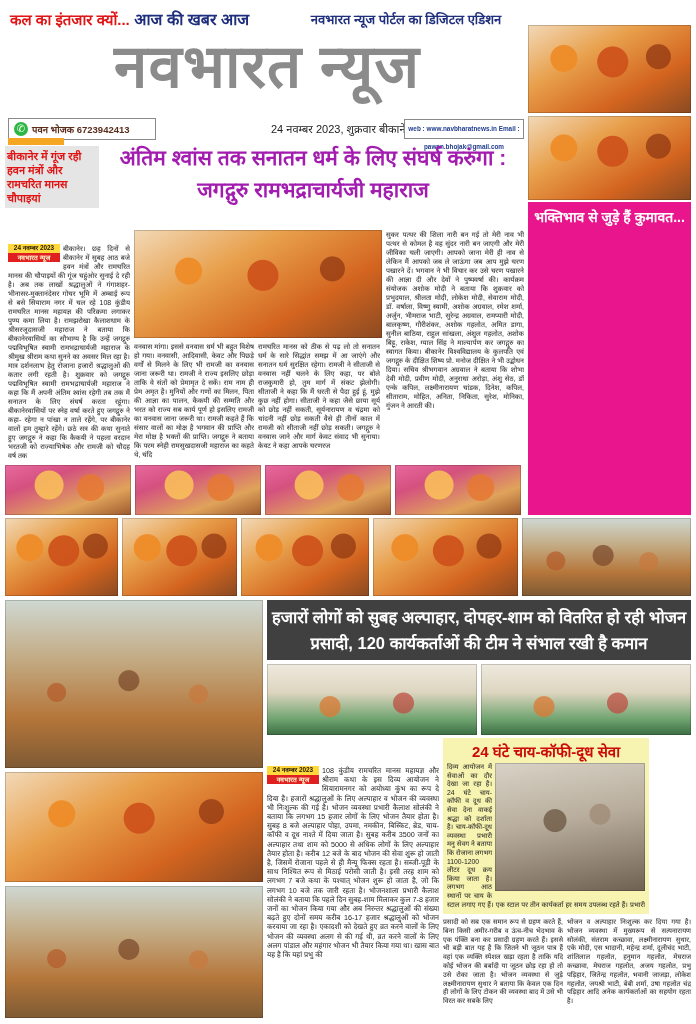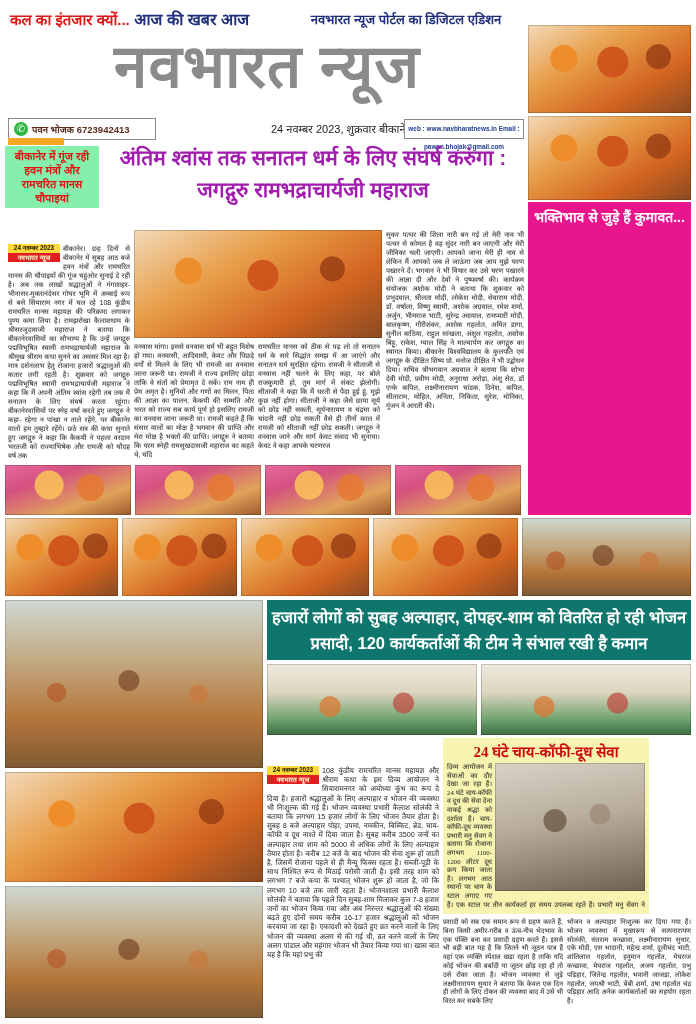--- a/index.html
+++ b/index.html
@@ -15,34 +15,34 @@
             letter-spacing:1px;white-space:nowrap;}
   .infobox{border:1px solid #8a8a8a;display:flex;align-items:center;gap:4px;padding:1px 5px;
            font-size:9.5px;font-weight:bold;color:#5a2c1a;background:#fff;}
   .wa{width:14px;height:14px;border-radius:50%;background:#2bb741;color:#fff;font-size:10px;
       line-height:14px;text-align:center;flex:0 0 auto;}
   .dateline{font-size:11px;font-weight:normal;color:#222;text-align:right;}
   .webbox{border:1px solid #8a8a8a;font-size:6.4px;font-weight:bold;color:#1f3b8c;
           text-align:center;line-height:18px;background:#fff;}
   .wastrip{background:#f5a623;}
   
-  .sidebox{background:#86efac;color:#e01414;font-weight:bold;font-size:11px;line-height:14px;
-           text-align:center;padding:3px 2px;}
+  .sidebox{background:#e5e5e5;color:#e01414;font-weight:bold;font-size:11px;line-height:14px;
+           padding:3px 2px;}
   .headline{color:#a21caf;font-weight:bold;font-size:21px;line-height:32px;text-align:center;}
   .substrip{border:4px solid #e00808;background:#fff;color:#e00808;font-weight:bold;
             font-size:19px;line-height:24px;text-align:center;}
   .body7{font-size:7px;line-height:9px;}
   .badge{float:left;width:52px;margin:0 3px 2px 0;font-weight:bold;text-align:center;}
   .badge .b-date{display:block;background:#ffd93b;color:#201500;font-size:6.4px;line-height:8.5px;}
   .badge .b-brand{display:block;background:#e02020;color:#fff8d0;font-size:6.6px;line-height:9px;}
   
   .pinkbox{background:#e9158d;}
   .pink-head{color:#ffffff;font-weight:bold;font-size:14px;text-align:center;line-height:22px;}
   
-  .orangebox{background:#0f766e;color:#ffffff;font-weight:bold;font-size:16.5px;line-height:26px;
+  .orangebox{background:#404040;color:#ffffff;font-weight:bold;font-size:16.5px;line-height:26px;
              text-align:center;padding:4px 0;box-sizing:border-box;}
   
   .yellowbox{background:#f7f3b0;box-sizing:border-box;padding:3px 4px;}
   .tea-head{color:#cc0a0a;font-weight:bold;font-size:15px;text-align:center;line-height:22px;}
   .tea-body{font-size:6.8px;line-height:8.6px;color:#222;text-align:justify;overflow:hidden;}
   .col68{font-size:6.8px;line-height:8.8px;}
   
   .photo{position:absolute;box-shadow:inset 0 0 0 1px rgba(0,0,0,.18);}
   .ph-saffron{background:
      radial-gradient(circle at 22% 38%, rgba(238,140,40,.95) 0 13px, transparent 14px),
@@ -133,21 +133,21 @@
   <div class="photo ph-crowd" style="left:5px;top:886px;width:258px;height:132px;"></div>
 
   <div class="abs txt" style="left:267px;top:738px;width:172px;height:284px;font-size:7.2px;line-height:9.2px;margin-top:28px;">
     <span class="badge">
       <span class="b-date">24 नवम्बर 2023</span>
       <span class="b-brand">नवभारत न्यूज</span>
     </span>
     <span>108 कुंडीय रामचरित मानस महायज्ञ और श्रीराम कथा के इस दिव्य आयोजन ने सियारामनगर को अयोध्या कुंभ का रूप दे दिया है। हजारों श्रद्धालुओं के लिए अल्पाहार व भोजन की व्यवस्था भी निःशुल्क की गई है। भोजन व्यवस्था प्रभारी कैलाश सोलंकी ने बताया कि लगभग 15 हजार लोगों के लिए भोजन तैयार होता है। सुबह 8 बजे अल्पाहार पोहा, उपमा, नमकीन, बिस्किट, ब्रेड, चाय-कॉफी व दूध नाश्ते में दिया जाता है। सुबह करीब 3500 जनों का अल्पाहार तथा शाम को 5000 से अधिक लोगों के लिए अल्पाहार तैयार होता है। करीब 12 बजे के बाद भोजन की सेवा शुरू हो जाती है, जिसमें रोजाना पहले से ही मैन्यू फिक्स रहता है। सब्जी-पूड़ी के साथ निश्चित रूप से मिठाई परोसी जाती है। इसी तरह शाम को लगभग 7 बजे कथा के पश्चात् भोजन शुरू हो जाता है, जो कि लगभग 10 बजे तक जारी रहता है। भोजनशाला प्रभारी कैलाश सोलंकी ने बताया कि पहले दिन सुबह-शाम मिलाकर कुल 7-8 हजार जनों का भोजन किया गया और अब निरन्तर श्रद्धालुओं की संख्या बढ़ते हुए दोनों समय करीब 16-17 हजार श्रद्धालुओं को भोजन करवाया जा रहा है। एकादशी को देखते हुए व्रत करने वालों के लिए भोजन की व्यवस्था अलग से की गई थी, व्रत करने वालों के लिए अलग पांडाल और महंगार भोजन भी तैयार किया गया था। खास बात यह है कि यहां प्रभु की</span>
   </div>
 
-  <div class="abs yellowbox" style="left:443px;top:738px;width:206px;height:176px;font-family:Liberation Serif, serif;">
+  <div class="abs yellowbox" style="left:443px;top:738px;width:206px;height:176px;">
     <div class="tea-head">24 घंटे चाय-कॉफी-दूध सेवा</div>
     <div class="tea-body" style="height:146px;">
       <span style="float:right;width:150px;height:128px;margin:0 0 2px 3px;display:block;position:relative;">
         <span class="photo ph-milk" style="left:0;top:0;width:150px;height:128px;"></span>
       </span>
       <span>दिव्य आयोजन में सेवाओं का दौर देखा जा रहा है। 24 घंटे चाय-कॉफी व दूध की सेवा देना वाकई श्रद्धा को दर्शाता है। चाय-कॉफी-दूध व्यवस्था प्रभारी मनु सेवग ने बताया कि रोजाना लगभग 1100-1200 लीटर दूध क्रय किया जाता है। लगभग आठ स्थानों पर चाय के स्टाल लगाए गए हैं। एक स्टाल पर तीन कार्यकर्ता हर समय उपलब्ध रहते हैं। प्रभारी मनु सेवग ने बताया कि चाय-कॉफी व दूध व्यवस्था में मुख्य कार्यकर्ता बाला महाराज जोशी, अरविन्द सेवग, मैणमा जोशी, मांगीलाल जोशी ने कमान संभाल रखी है जो दूध-चायपत्ती, कॉफी, चीनी, इलायची, अदरक व केतल, गैस टंकी, चूल्हा, कप-गिलास आदि सामग्री की उपलब्धता का ध्यान रखते हैं। इसके बाद सेवा शिविरों में, साधु-महात्माओं आदि शिविरों में केजरी से चाय पहुंचाने के लिए 12 कार्यकर्ताओं की टीम भी अलग से बनाई गई है।</span>
     </div>
   </div>
 
   <div class="abs txt col68" style="left:443px;top:918px;width:120px;height:104px;">प्रसादी को सब एक समान रूप से ग्रहण करते हैं, बिना किसी अमीर-गरीब व ऊंच-नीच भेदभाव के एक पंक्ति बना कर प्रसादी ग्रहण करते हैं। इससे भी बड़ी बात यह है कि जितने भी जूठन पात्र हैं वहां एक व्यक्ति स्पेशल खड़ा रहता है ताकि यदि कोई भोजन की बर्बादी या जूठन छोड़ रहा हो तो उसे रोका जाता है। भोजन व्यवस्था से जुड़े लक्ष्मीनारायण सुथार ने बताया कि केवल एक दिन ही लोगों के लिए टोकन की व्यवस्था बाद में उसे भी विरत कर सबके लिए</div>

